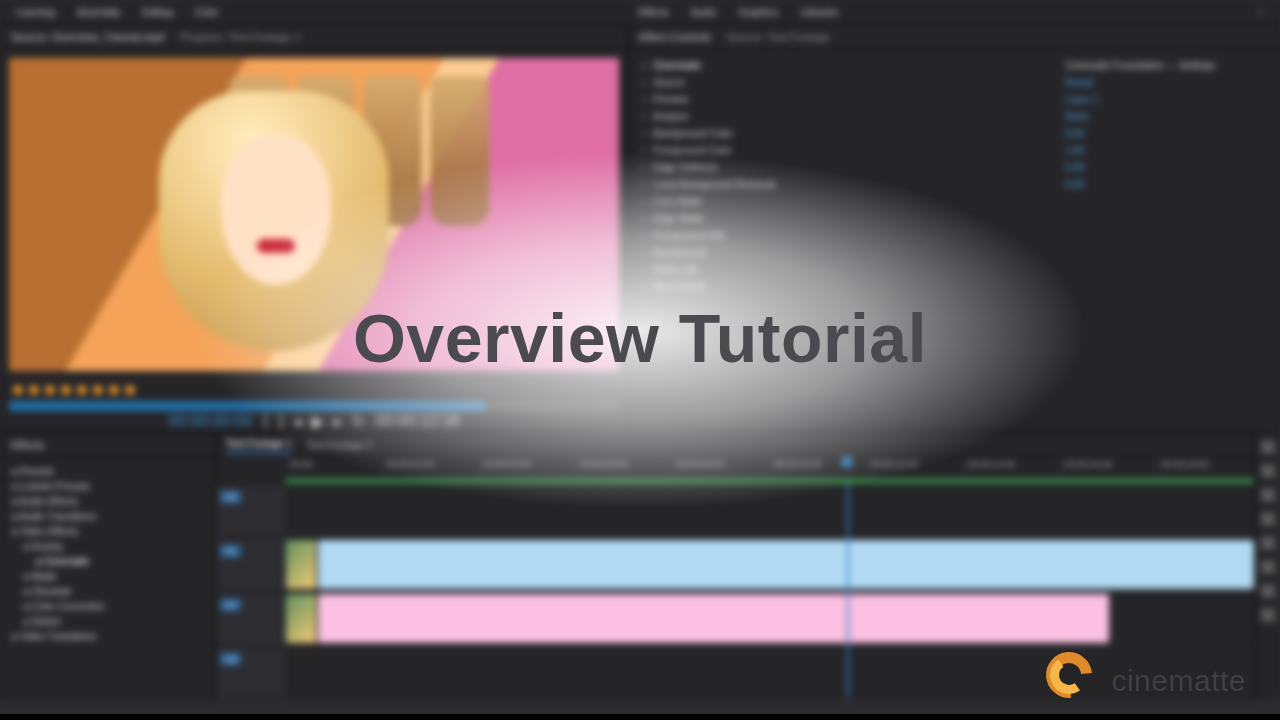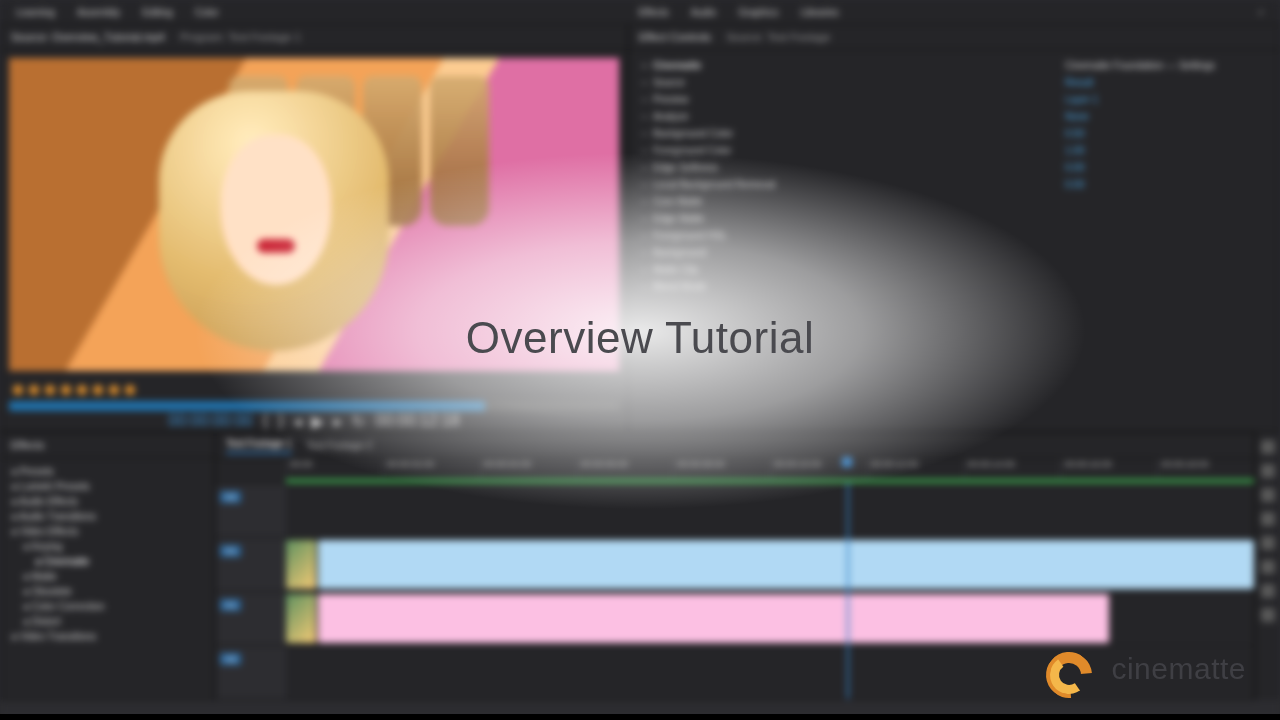--- a/index.html
+++ b/index.html
@@ -52,22 +52,22 @@
 .clip { position: absolute; top: 2px; bottom: 2px; border-radius: 2px; }
 .clip.blue { background: #a9cfe8; }
 .clip.pink { background: #f0b7d8; }
 .clip.thumb { background: linear-gradient(135deg, #5a8a5a, #e8c070); width: 30px; }
 .right-tools { width: 25px; background: #232326; border-left: 1px solid #111; display: flex; flex-direction: column; align-items: center; gap: 10px; padding-top: 8px; }
 .right-tools span { width: 14px; height: 14px; background: #555; border-radius: 2px; }
 
 
 .overlay { position: absolute; inset: 0; pointer-events: none; }
 .glow { position: absolute; left: 50%; top: 46%; transform: translate(-50%, -50%); width: 900px; height: 360px; background: radial-gradient(ellipse at center, rgba(255,255,255,.9) 0%, rgba(255,255,255,.55) 35%, rgba(255,255,255,0) 70%); }
-.title-main { position: absolute; left: 50%; top: 47%; transform: translate(-50%, -50%); font-size: 44px; font-weight: 400; color: #4a4a4f; letter-spacing: .5px; white-space: nowrap; }
-.brand { position: absolute; right: 34px; bottom: 22px; display: flex; align-items: flex-start; gap: 19px; }
+.title-main { position: absolute; left: 50%; top: 47%; transform: translate(-50%, -50%); font-size: 68px; font-weight: 700; color: #4a4a4f; letter-spacing: .5px; white-space: nowrap; }
+.brand { position: absolute; right: 34px; bottom: 22px; display: flex; align-items: flex-end; gap: 19px; }
 .brand-mark { width: 46px; height: 46px; position: relative; }
 .brand-mark .c1 { position: absolute; inset: 0; border: 11px solid #e08a2a; border-right-color: transparent; border-radius: 50%; transform: rotate(40deg); }
 .brand-mark .c2 { position: absolute; inset: 4px; border: 9px solid #f5b74a; border-right-color: transparent; border-top-color: transparent; border-radius: 50%; transform: rotate(10deg); }
 .brand-text { font-size: 30px; font-weight: 500; color: #3f3f44; letter-spacing: .5px; }
 .yt-frame { position: absolute; left: 0; right: 0; bottom: 0; height: 6px; background: #000; }
 </style>
 </head>
 <body>
 
 <div class="app">

